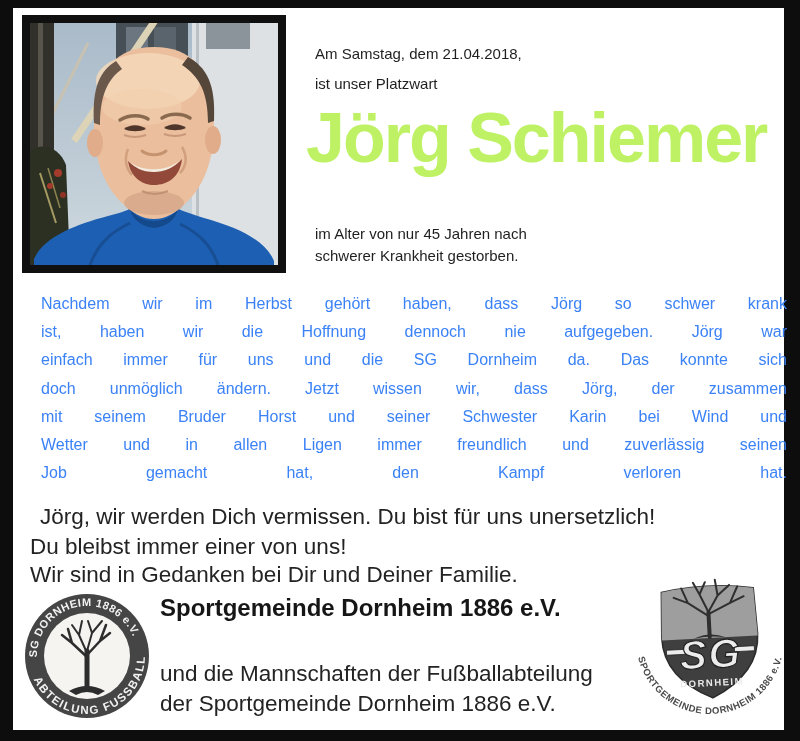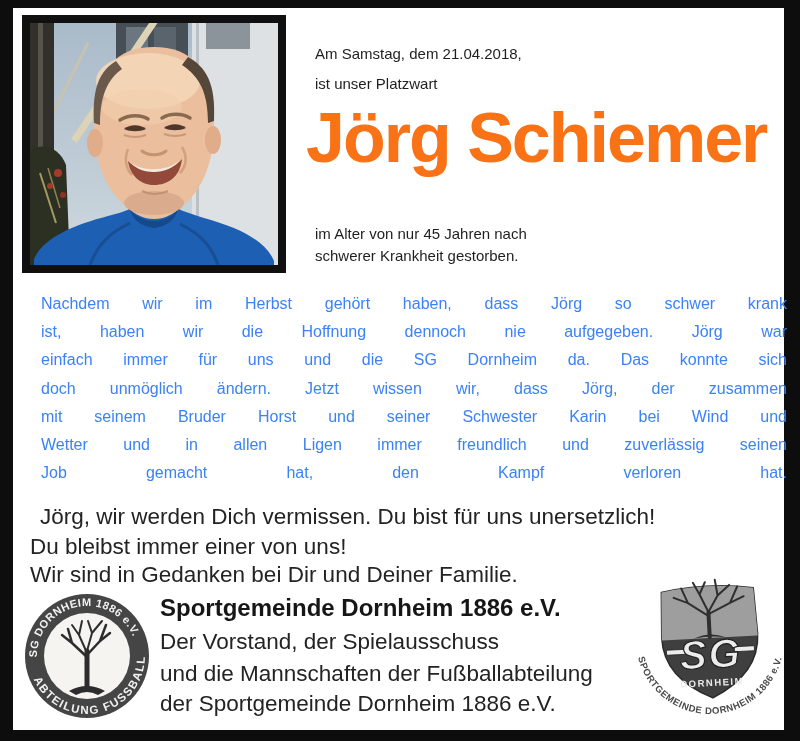--- a/index.html
+++ b/index.html
@@ -17,21 +17,21 @@
 
   .photo-frame {
     left:22px; top:15px; width:264px; height:258px;
     background:#101010; box-sizing:border-box; padding:8px;
   }
   .photo-frame svg { display:block; width:248px; height:242px; }
 
   .intro-line { left:315px; font-size:15px; line-height:1.2; white-space:nowrap; }
   .name {
     left:306px; top:103px; margin:0; font-size:70px; line-height:1;
-    font-weight:bold; letter-spacing:-2px; white-space:nowrap; color:#f97316;
+    font-weight:bold; letter-spacing:-2px; white-space:nowrap; color:#bef264;
   }
 
   .para { left:41px; width:746px; font-size:16px; line-height:28.2px; color:#3b82f6; }
   .jline { text-align:justify; text-align-last:justify; white-space:normal; }
   .jline-last { text-align:left; }
 
   .farewell-line { left:30px; font-size:22.5px; line-height:1.2; white-space:nowrap; color:#232323; }
 
   .sig-title { left:160px; top:594px; font-size:24px; font-weight:bold; white-space:nowrap; color:#161616; }
   .sig-line  { left:160px; font-size:22.5px; line-height:1.2; white-space:nowrap; color:#232323; }
@@ -115,21 +115,20 @@
     <div class="jline">mit seinem Bruder Horst und seiner Schwester Karin bei Wind und</div>
     <div class="jline">Wetter und in allen Ligen immer freundlich und zuverlässig seinen</div>
     <div class="jline jline-last">Job gemacht hat, den Kampf verloren hat.</div>
   </div>
 
   <div class="abs farewell-line" style="top:503px;margin-left:10px;">Jörg, wir werden Dich vermissen. Du bist für uns unersetzlich!</div>
   <div class="abs farewell-line" style="top:533px;">Du bleibst immer einer von uns!</div>
   <div class="abs farewell-line" style="top:561px;">Wir sind in Gedanken bei Dir und Deiner Familie.</div>
 
   <div class="abs sig-title">Sportgemeinde Dornheim 1886 e.V.</div>
-  <div class="abs sig-line" style="top:628px;">Der Vorstand, der Spielausschuss</div>
   <div class="abs sig-line" style="top:660px;">und die Mannschaften der Fußballabteilung</div>
   <div class="abs sig-line" style="top:690px;">der Sportgemeinde Dornheim 1886 e.V.</div>
 
   <div class="abs badge" style="left:22px; top:591px; width:130px; height:130px;">
     <svg viewBox="0 0 130 130" width="130" height="130">
       <defs>
         <path id="arcTopL" d="M15,65 A50,50 0 0 1 115,65"></path>
         <path id="arcBotL" d="M7,65 A58,58 0 0 0 123,65"></path>
       </defs>
       <circle cx="65" cy="65" r="62" fill="#454545"></circle>

